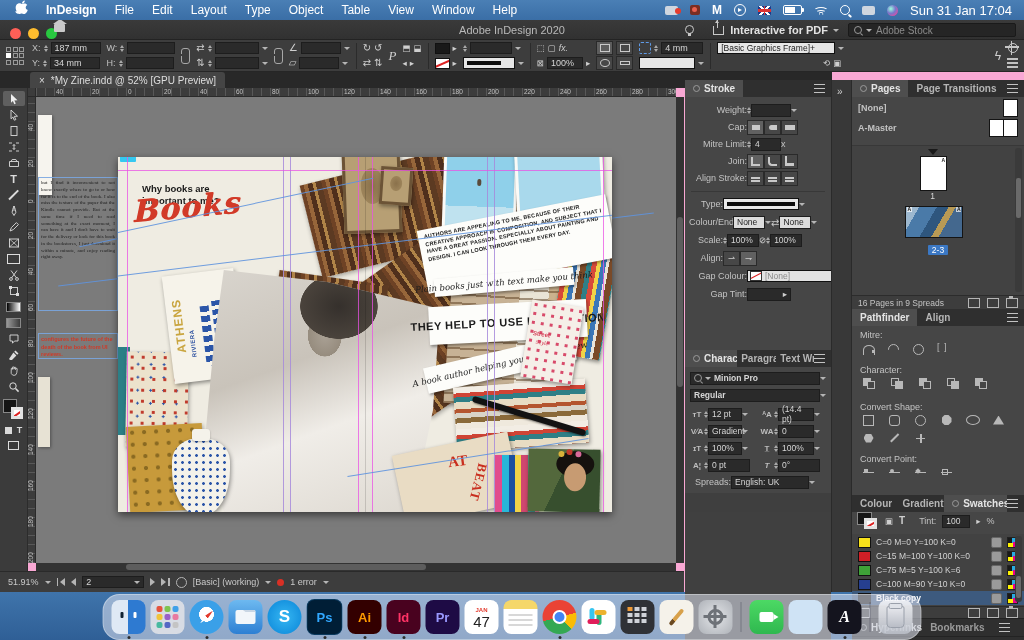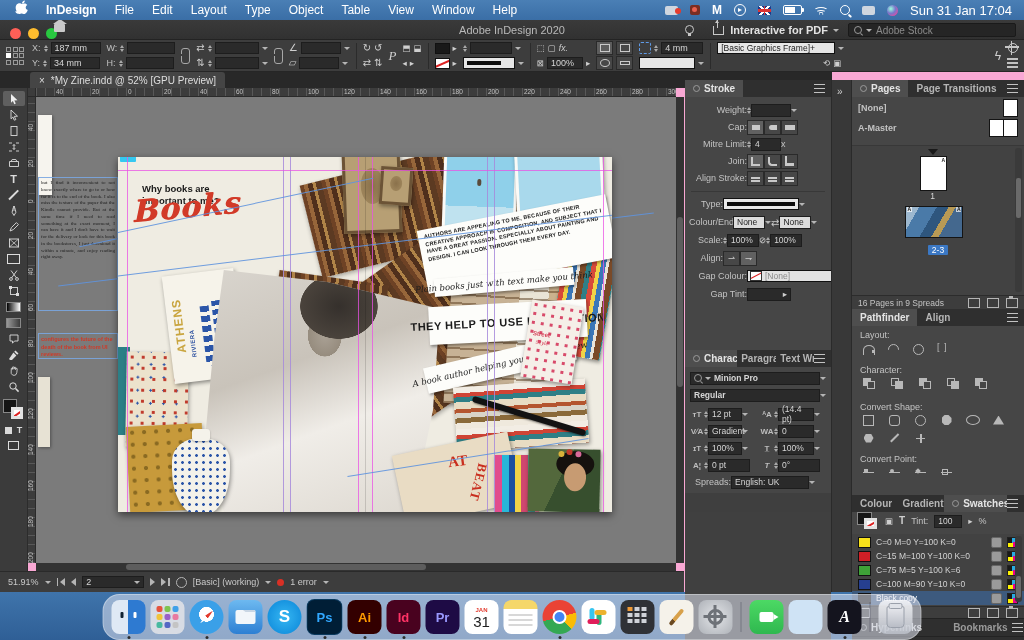--- a/index.html
+++ b/index.html
@@ -1203,21 +1203,21 @@
           </span>
         <span class="ptab">
             <span>Align</span>
           </span>
         <span class="pmenu">
             <span class="ham"></span>
           </span>
       </div>
       <div class="pbody" style="top:246px;height:169px">
         <div class="prow" style="left:8px;top:2px">
-            <span class="plb">Layout:</span>
+            <span class="plb">Mitre:</span>
           </div>
         <div class="prow" style="left:8px;top:15px;gap:8px">
           <span class="pf-cell">
               <span class="path-ic arc"></span>
             </span>
           <span class="pf-cell">
               <span class="path-ic opn"></span>
             </span>
           <span class="pf-cell">
               <span class="path-ic cls"></span>
@@ -1315,21 +1315,21 @@
           </span>
       </div>
       <div class="pbody" style="top:432px;height:22px">
         <div class="prow" style="left:5px;top:2px;gap:6px">
           <span class="sw-proxy">
               <span class="f"></span>
               <span class="s"></span>
             </span>
           <span class="gly sm">▣</span>
           <span class="gly" style="font-weight:bold">T</span>
-          <span class="plb" style="margin-left:0">Tint:</span>
+          <span class="plb" style="margin-left:8px">Tint:</span>
           <span class="charfld" style="width:28px">
               <span>100</span>
             </span>
           <span class="gly sm">▸</span>
           <span class="plb">%</span>
         </div>
       </div>
       <div class="pbody" style="top:454px;height:72px;background:#424242">
         <div class="sw-row" style="top:1px">
             <span class="sw-chip" style="background: rgb(247, 225, 26);"></span>
@@ -1350,41 +1350,41 @@
             <span class="sw-ic2"></span>
           </div>
         <div class="sw-row" style="top:43px">
             <span class="sw-chip" style="background: rgb(38, 63, 143);"></span>
             <span class="sw-name">C=100 M=90 Y=10 K=0</span>
             <span class="sw-ic1"></span>
             <span class="sw-ic2"></span>
           </div>
         <div class="sw-row sel" style="top:57px">
             <span class="sw-chip" style="background: rgb(22, 22, 22);"></span>
-            <span class="sw-name" style="font-weight:normal">Black copy</span>
+            <span class="sw-name" style="font-weight:bold">Black copy</span>
             <span class="sw-ic1"></span>
             <span class="sw-ic2"></span>
           </div>
         <div class="scrollcol" style="right:2px;top:2px;height:66px">
             <span class="th" style="top:40px;height:22px"></span>
           </div>
       </div>
       <div class="pfoot" style="top:526px;height:12px">
         <span class="ficon"></span>
         <span style="margin-left:auto;display:flex;gap:7px">
           <span class="ficon"></span>
           <span class="ficon"></span>
           <span class="ficon trash"></span>
         </span>
       </div>
 
       <div class="lowbar" style="top:538px">
         <span class="tab-dot"></span>
         <span>Hyperlinks</span>
-        <span style="color:#9a9a9a;margin-left:27px">Bookmarks</span>
+        <span style="color:#9a9a9a;margin-left:4px">Bookmarks</span>
         <span class="pmenu">
             <span class="ham"></span>
           </span>
       </div>
       <div class="lowbar" style="top:556px;height:16px">
 
         <span>Buttons and Forms</span>
 
       </div>
     </div>
@@ -1414,21 +1414,21 @@
         <span>Ai</span>
       </div>
     <div class="dicon d-id run">
         <span>Id</span>
       </div>
     <div class="dicon d-pr">
         <span>Pr</span>
       </div>
     <div class="dicon d-cal">
         <span class="mo">JAN</span>
-        <span class="dy">31</span>
+        <span class="dy">47</span>
       </div>
     <div class="dicon d-notes run">
         <i></i>
       </div>
     <div class="dicon d-chrome run">
         <i></i>
       </div>
     <div class="dicon d-slack">
         <i></i>
       </div>

